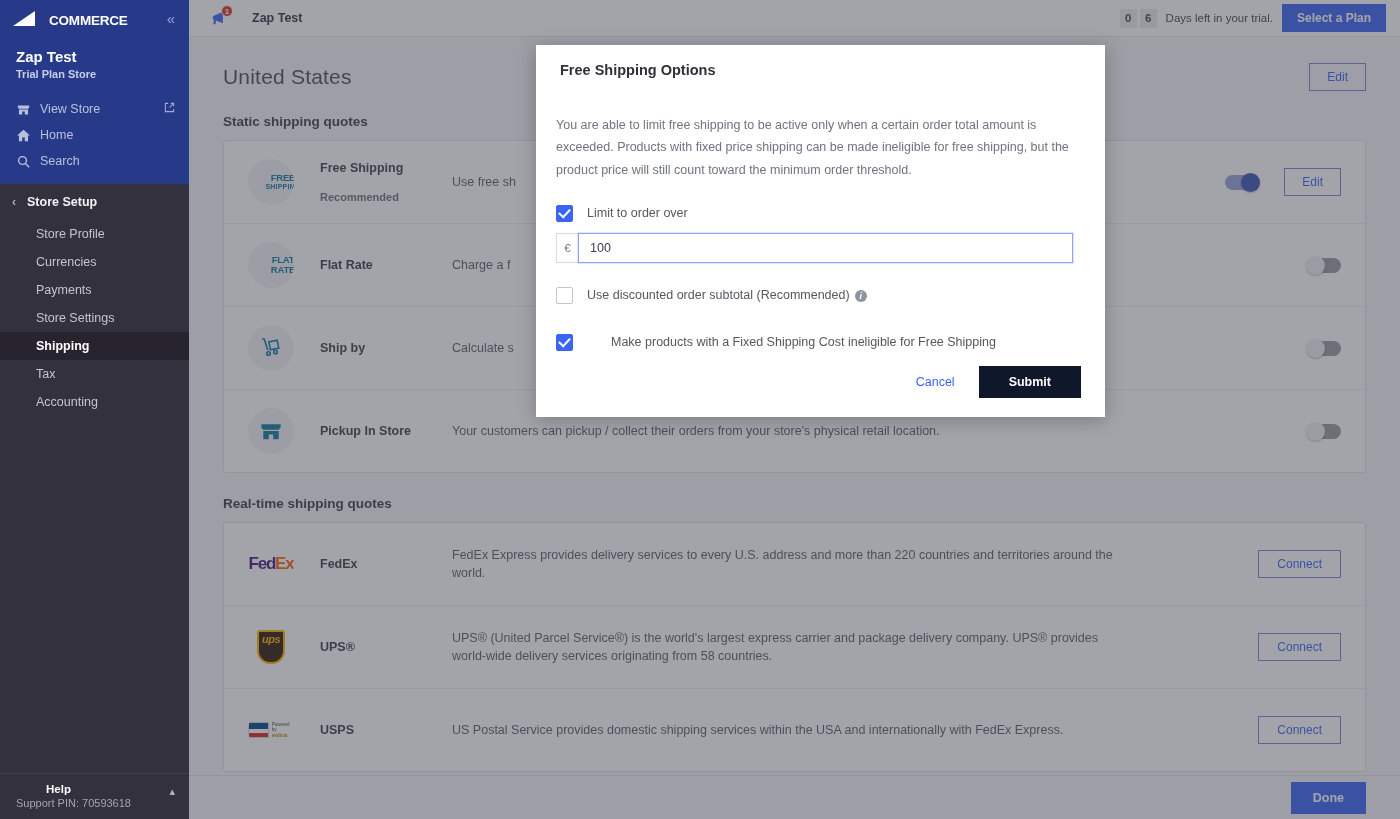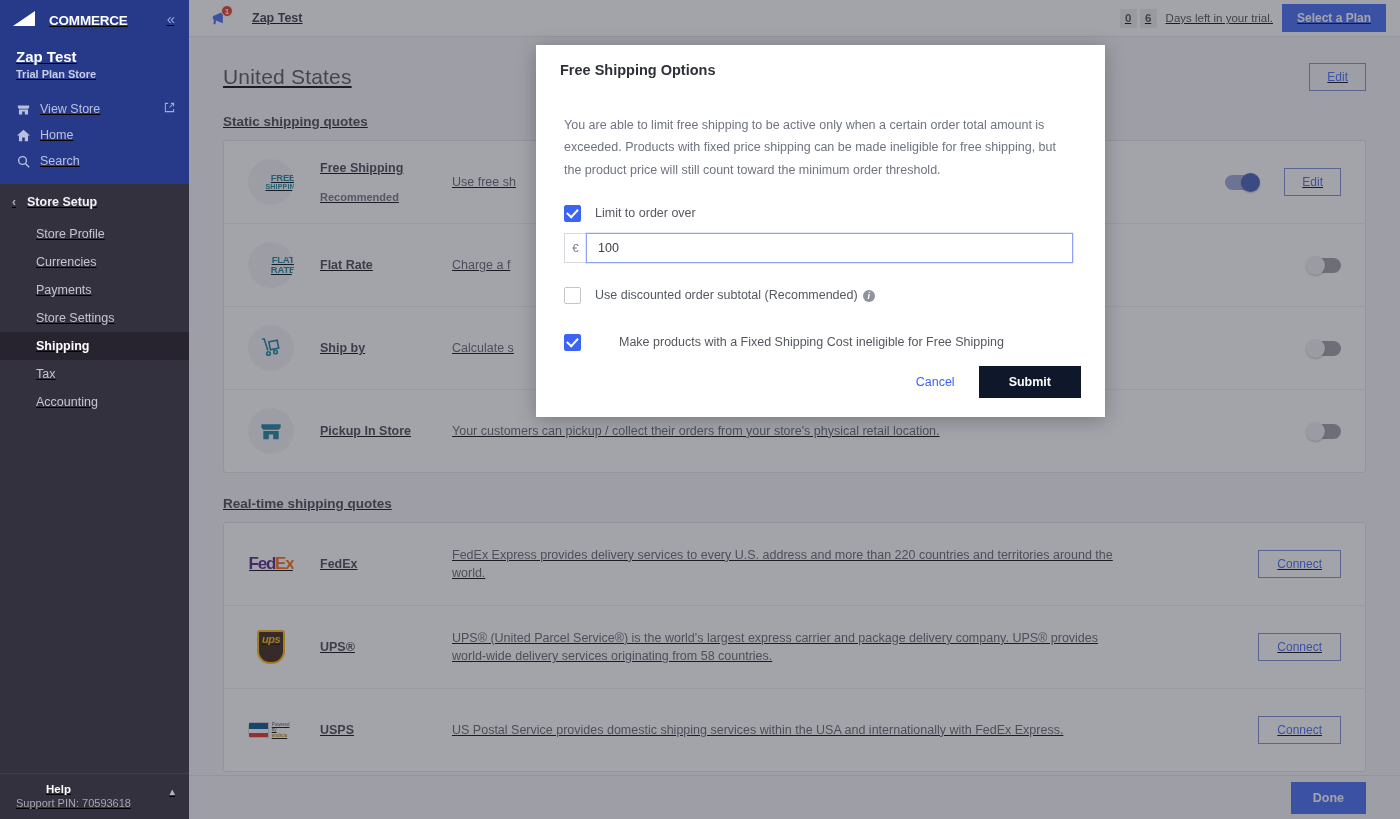--- a/index.html
+++ b/index.html
@@ -2,21 +2,21 @@
 <html><head>
 <meta charset="utf-8">
 <style>
   * { box-sizing: border-box; margin: 0; padding: 0; }
   html, body {
     width: 1400px; height: 819px;
     overflow: hidden;
     font-family: "Liberation Sans", sans-serif;
     background: #ffffff;
   }
-  .app { position: relative; width: 1400px; height: 819px; display: flex; text-decoration: underline; }
+  .app { position: relative; width: 1400px; height: 819px; display: flex; }
 
   
   .sidebar {
     width: 189px; height: 819px;
     background: #34313f;
     display: flex; flex-direction: column;
     flex: 0 0 189px;
     position: relative; z-index: 5;
   }
   .sb-brand {
@@ -185,21 +185,21 @@
     background: rgba(60,62,75,0.47); z-index: 50;
   }
   .modal {
     position: absolute; left: 536px; top: 45px; width: 569px; height: 372px;
     background: #fff; z-index: 60;
     box-shadow: 0 3px 18px rgba(0,0,0,.25);
     display: flex; flex-direction: column;
   }
   .modal-head { padding: 17px 24px 0 24px; }
   .modal-title { font-size: 14.5px; font-weight: bold; color: #2e3138; }
-  .modal-body { padding: 36px 32px 0 28px; flex: 1; }
+  .modal-body { padding: 36px 32px 0 20px; flex: 1; }
   .modal-desc { font-size: 12.5px; color: #6f7480; line-height: 1.78; margin-bottom: 21px; }
   .chk-row { display: flex; align-items: center; gap: 14px; margin-bottom: 11px; margin-top: 24px; }
   .chk {
     width: 17px; height: 17px; border: 1px solid #c3c5cc; border-radius: 2px;
     background: #fff; flex: 0 0 17px; cursor: pointer;
     display: flex; align-items: center; justify-content: center;
   }
   .chk.checked { background: #3c64f4; border-color: #3c64f4; }
   .chk.checked::after {
     content: ""; width: 5px; height: 9px; border: solid #fff;

